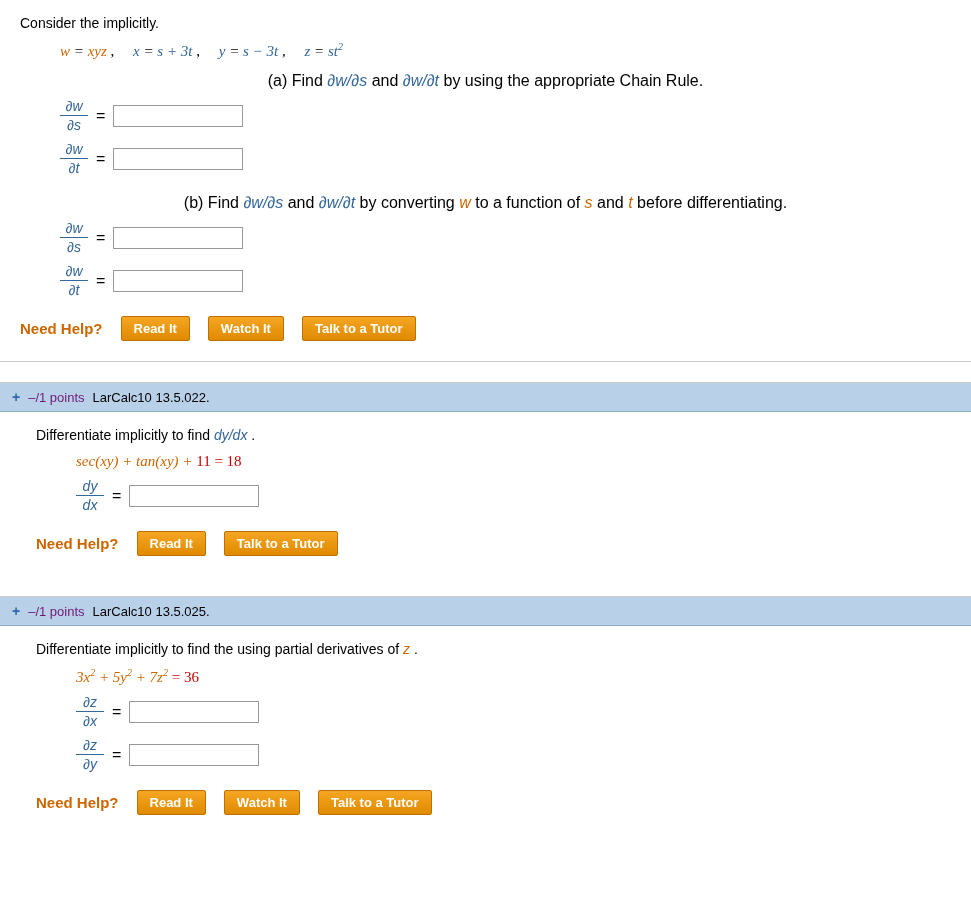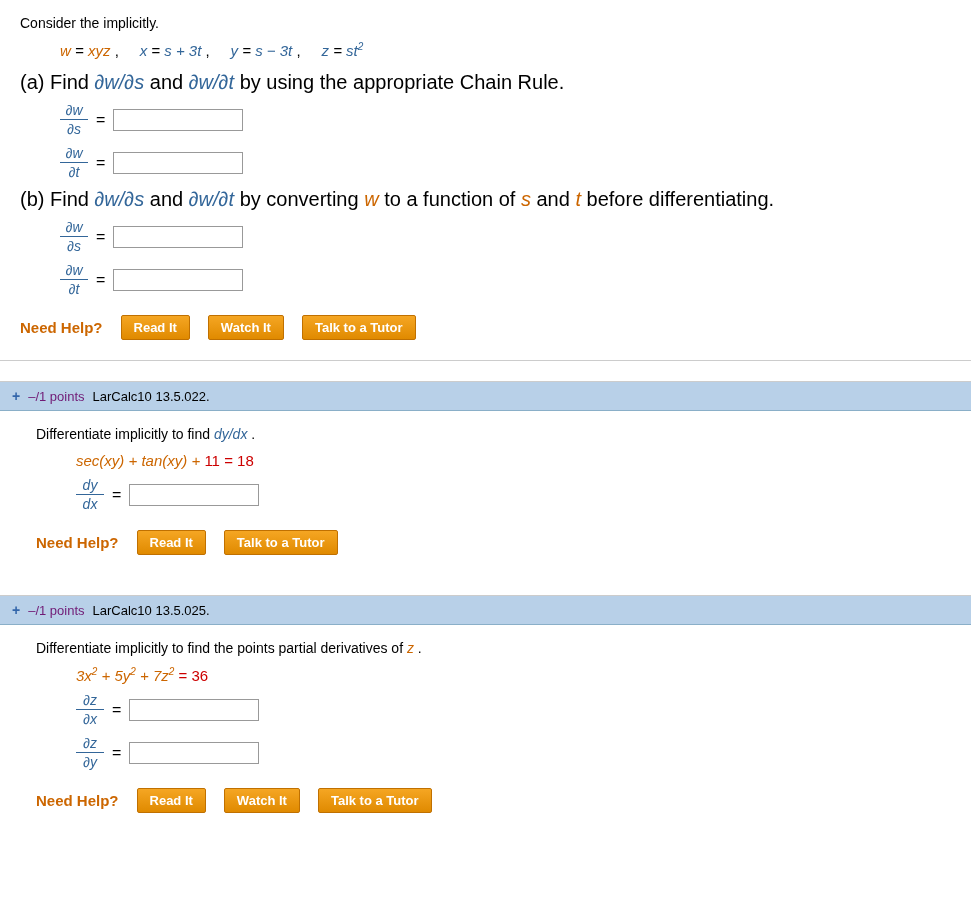--- a/index.html
+++ b/index.html
@@ -36,21 +36,22 @@
       padding: 15px 20px 20px 36px;
     }
     .intro-text {
       color: #000;
       margin-bottom: 10px;
       font-size: 14px;
     }
     .part-text {
       color: #000;
       margin: 12px 0 8px 0;
-      font-size: 20px;
+      font-size: 16px;
+      text-align: center;
     }
     .equation-row {
       display: flex;
       align-items: center;
       margin: 8px 0 8px 40px;
       gap: 8px;
     }
     .frac {
       display: inline-flex;
       flex-direction: column;
@@ -112,20 +113,21 @@
       margin: 0;
     }
     
     .eq-orange { color: #cc6600; font-style: italic; }
     .eq-blue { color: #336699; font-style: italic; }
     .eq-red { color: #cc0000; text-align: right; }
     .eq-black { color: #000; font-style: italic; }
     .math-eq-line {
       margin: 6px 0 6px 40px;
       font-size: 15px;
+      font-family: Liberation Serif, serif;
     }
   </style>
 </head>
 <body>
 
 <div class="top-problem">
   <p class="intro-text">Consider the implicitly.</p>
 
   <div class="math-eq-line">
     <span class="eq-orange">w</span>
@@ -164,21 +166,21 @@
 
   <div class="equation-row">
     <div class="frac">
       <div class="frac-num">∂w</div>
       <div class="frac-den">∂t</div>
     </div>
     <span class="equals">=</span>
     <input type="text" class="answer-input" style="">
   </div>
 
-  <p class="part-text" style="margin-top:8px;">
+  <p class="part-text" style="margin-top:18px;">
     <span>(b) Find </span>
     <span class="blue-italic">∂w/∂s</span>
     <span> and </span>
     <span class="blue-italic">∂w/∂t</span>
     <span> by converting </span>
     <span class="orange-italic">w</span>
     <span> to a function of </span>
     <span class="orange-italic">s</span>
     <span> and </span>
     <span class="orange-italic">t</span>
@@ -255,21 +257,21 @@
 <hr class="divider">
 
 <div class="problem-header">
   <span class="plus-icon">+</span>
   <span class="points-text">–/1 points</span>
   <span class="problem-id">LarCalc10 13.5.025.</span>
 </div>
 
 <div class="problem-body">
   <p class="intro-text">
-    <span>Differentiate implicitly to find the points partial derivatives of </span>
+    <span>Differentiate implicitly to find the using partial derivatives of </span>
     <span class="orange-italic">z</span>
     <span>.</span>
   </p>
 
   <div class="math-eq-line">
     <span class="eq-orange">3x<span class="superscript">2</span> + 5y<span class="superscript">2</span> + 7z<span class="superscript">2</span></span>
     <span class="eq-red"> = </span>
     <span class="eq-red">36</span>
   </div>
 

